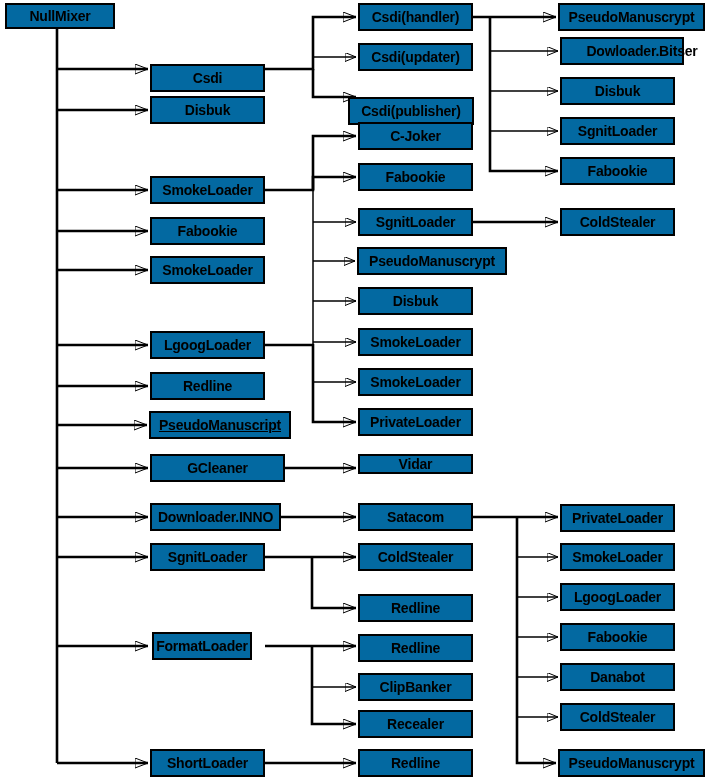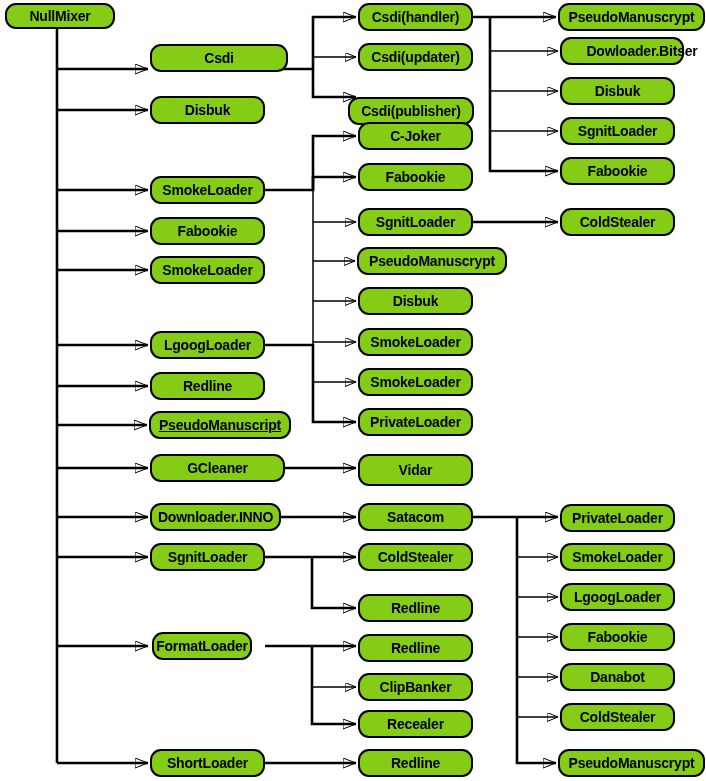--- a/index.html
+++ b/index.html
@@ -4,21 +4,21 @@
 <style>
   html,body{margin:0;padding:0;background:#ffffff;}
   body{width:706px;height:781px;font-family:"Liberation Sans",sans-serif;}
   .canvas{position:relative;width:706px;height:781px;background:#ffffff;overflow:hidden;}
   .edge-layer{position:absolute;left:0;top:0;width:706px;height:781px;}
   .edge-layer path{fill:none;stroke:#000000;}
   .edge-layer path.t{stroke-width:2.6;}
   .edge-layer path.n{stroke-width:1.5;}
   .node{
     position:absolute;box-sizing:border-box;
-    background:#84cc16;border:2px solid #000000;border-radius:11px;
+    background:#0369a1;border:2px solid #000000;border-radius:0;
     display:flex;align-items:center;justify-content:center;
     font-weight:bold;font-size:14px;letter-spacing:-0.2px;color:#000000;
     white-space:nowrap;line-height:1;
   }
 </style>
 </head>
 <body>
 
 <div class="canvas">
   <svg class="edge-layer" width="706" height="781" viewBox="0 0 706 781" xmlns="http://www.w3.org/2000/svg">
@@ -84,21 +84,21 @@
     <path class="t" d="M517,517 V763 H556" marker-end="url(#arw)"></path>
     <path class="n" d="M517,557 H558" marker-end="url(#arwS)"></path>
     <path class="n" d="M517,597 H558" marker-end="url(#arwS)"></path>
     <path class="n" d="M517,637 H558" marker-end="url(#arwS)"></path>
     <path class="n" d="M517,677 H558" marker-end="url(#arwS)"></path>
     <path class="n" d="M517,717 H558" marker-end="url(#arwS)"></path>
   </svg>
 
   <div>
       <div class="node" style="left: 5px; top: 3px; width: 110px; height: 26px;">NullMixer</div>
-      <div class="node" style="left: 150px; top: 44px; width: 138px; height: 28px;">Csdi</div>
+      <div class="node" style="left: 150px; top: 64px; width: 115px; height: 28px;">Csdi</div>
       <div class="node" style="left: 150px; top: 96px; width: 115px; height: 28px;">Disbuk</div>
       <div class="node" style="left: 150px; top: 176px; width: 115px; height: 28px;">SmokeLoader</div>
       <div class="node" style="left: 150px; top: 217px; width: 115px; height: 28px;">Fabookie</div>
       <div class="node" style="left: 150px; top: 256px; width: 115px; height: 28px;">SmokeLoader</div>
       <div class="node" style="left: 150px; top: 331px; width: 115px; height: 28px;">LgoogLoader</div>
       <div class="node" style="left: 150px; top: 372px; width: 115px; height: 28px;">Redline</div>
       <div class="node" style="left: 149px; top: 411px; width: 142px; height: 28px; text-decoration: underline;">PseudoManuscript</div>
       <div class="node" style="left: 150px; top: 454px; width: 135px; height: 28px;">GCleaner</div>
       <div class="node" style="left: 150px; top: 503px; width: 131px; height: 28px;">Downloader.INNO</div>
       <div class="node" style="left: 150px; top: 543px; width: 115px; height: 28px;">SgnitLoader</div>
@@ -108,21 +108,21 @@
       <div class="node" style="left: 358px; top: 43px; width: 115px; height: 28px; text-align: center;">Csdi(updater)</div>
       <div class="node" style="left: 348px; top: 83px; width: 126px; height: 28px; margin-top: 14px;">Csdi(publisher)</div>
       <div class="node" style="left: 358px; top: 122px; width: 115px; height: 28px;">C-Joker</div>
       <div class="node" style="left: 358px; top: 163px; width: 115px; height: 28px;">Fabookie</div>
       <div class="node" style="left: 358px; top: 208px; width: 115px; height: 28px;">SgnitLoader</div>
       <div class="node" style="left: 357px; top: 247px; width: 150px; height: 28px;">PseudoManuscrypt</div>
       <div class="node" style="left: 358px; top: 287px; width: 115px; height: 28px;">Disbuk</div>
       <div class="node" style="left: 358px; top: 328px; width: 115px; height: 28px;">SmokeLoader</div>
       <div class="node" style="left: 358px; top: 368px; width: 115px; height: 28px;">SmokeLoader</div>
       <div class="node" style="left: 358px; top: 408px; width: 115px; height: 28px;">PrivateLoader</div>
-      <div class="node" style="left: 358px; top: 454px; width: 115px; height: 32px;">Vidar</div>
+      <div class="node" style="left: 358px; top: 454px; width: 115px; height: 20px;">Vidar</div>
       <div class="node" style="left: 358px; top: 503px; width: 115px; height: 28px;">Satacom</div>
       <div class="node" style="left: 358px; top: 543px; width: 115px; height: 28px;">ColdStealer</div>
       <div class="node" style="left: 358px; top: 594px; width: 115px; height: 28px;">Redline</div>
       <div class="node" style="left: 358px; top: 634px; width: 115px; height: 28px;">Redline</div>
       <div class="node" style="left: 358px; top: 673px; width: 115px; height: 28px; text-align: center;">ClipBanker</div>
       <div class="node" style="left: 358px; top: 710px; width: 115px; height: 28px;">Recealer</div>
       <div class="node" style="left: 358px; top: 749px; width: 115px; height: 28px;">Redline</div>
       <div class="node" style="left: 558px; top: 3px; width: 147px; height: 28px;">PseudoManuscrypt</div>
       <div class="node" style="left: 560px; top: 37px; width: 124px; height: 28px; padding-left: 40px;">Dowloader.Bitser</div>
       <div class="node" style="left: 560px; top: 77px; width: 115px; height: 28px;">Disbuk</div>

